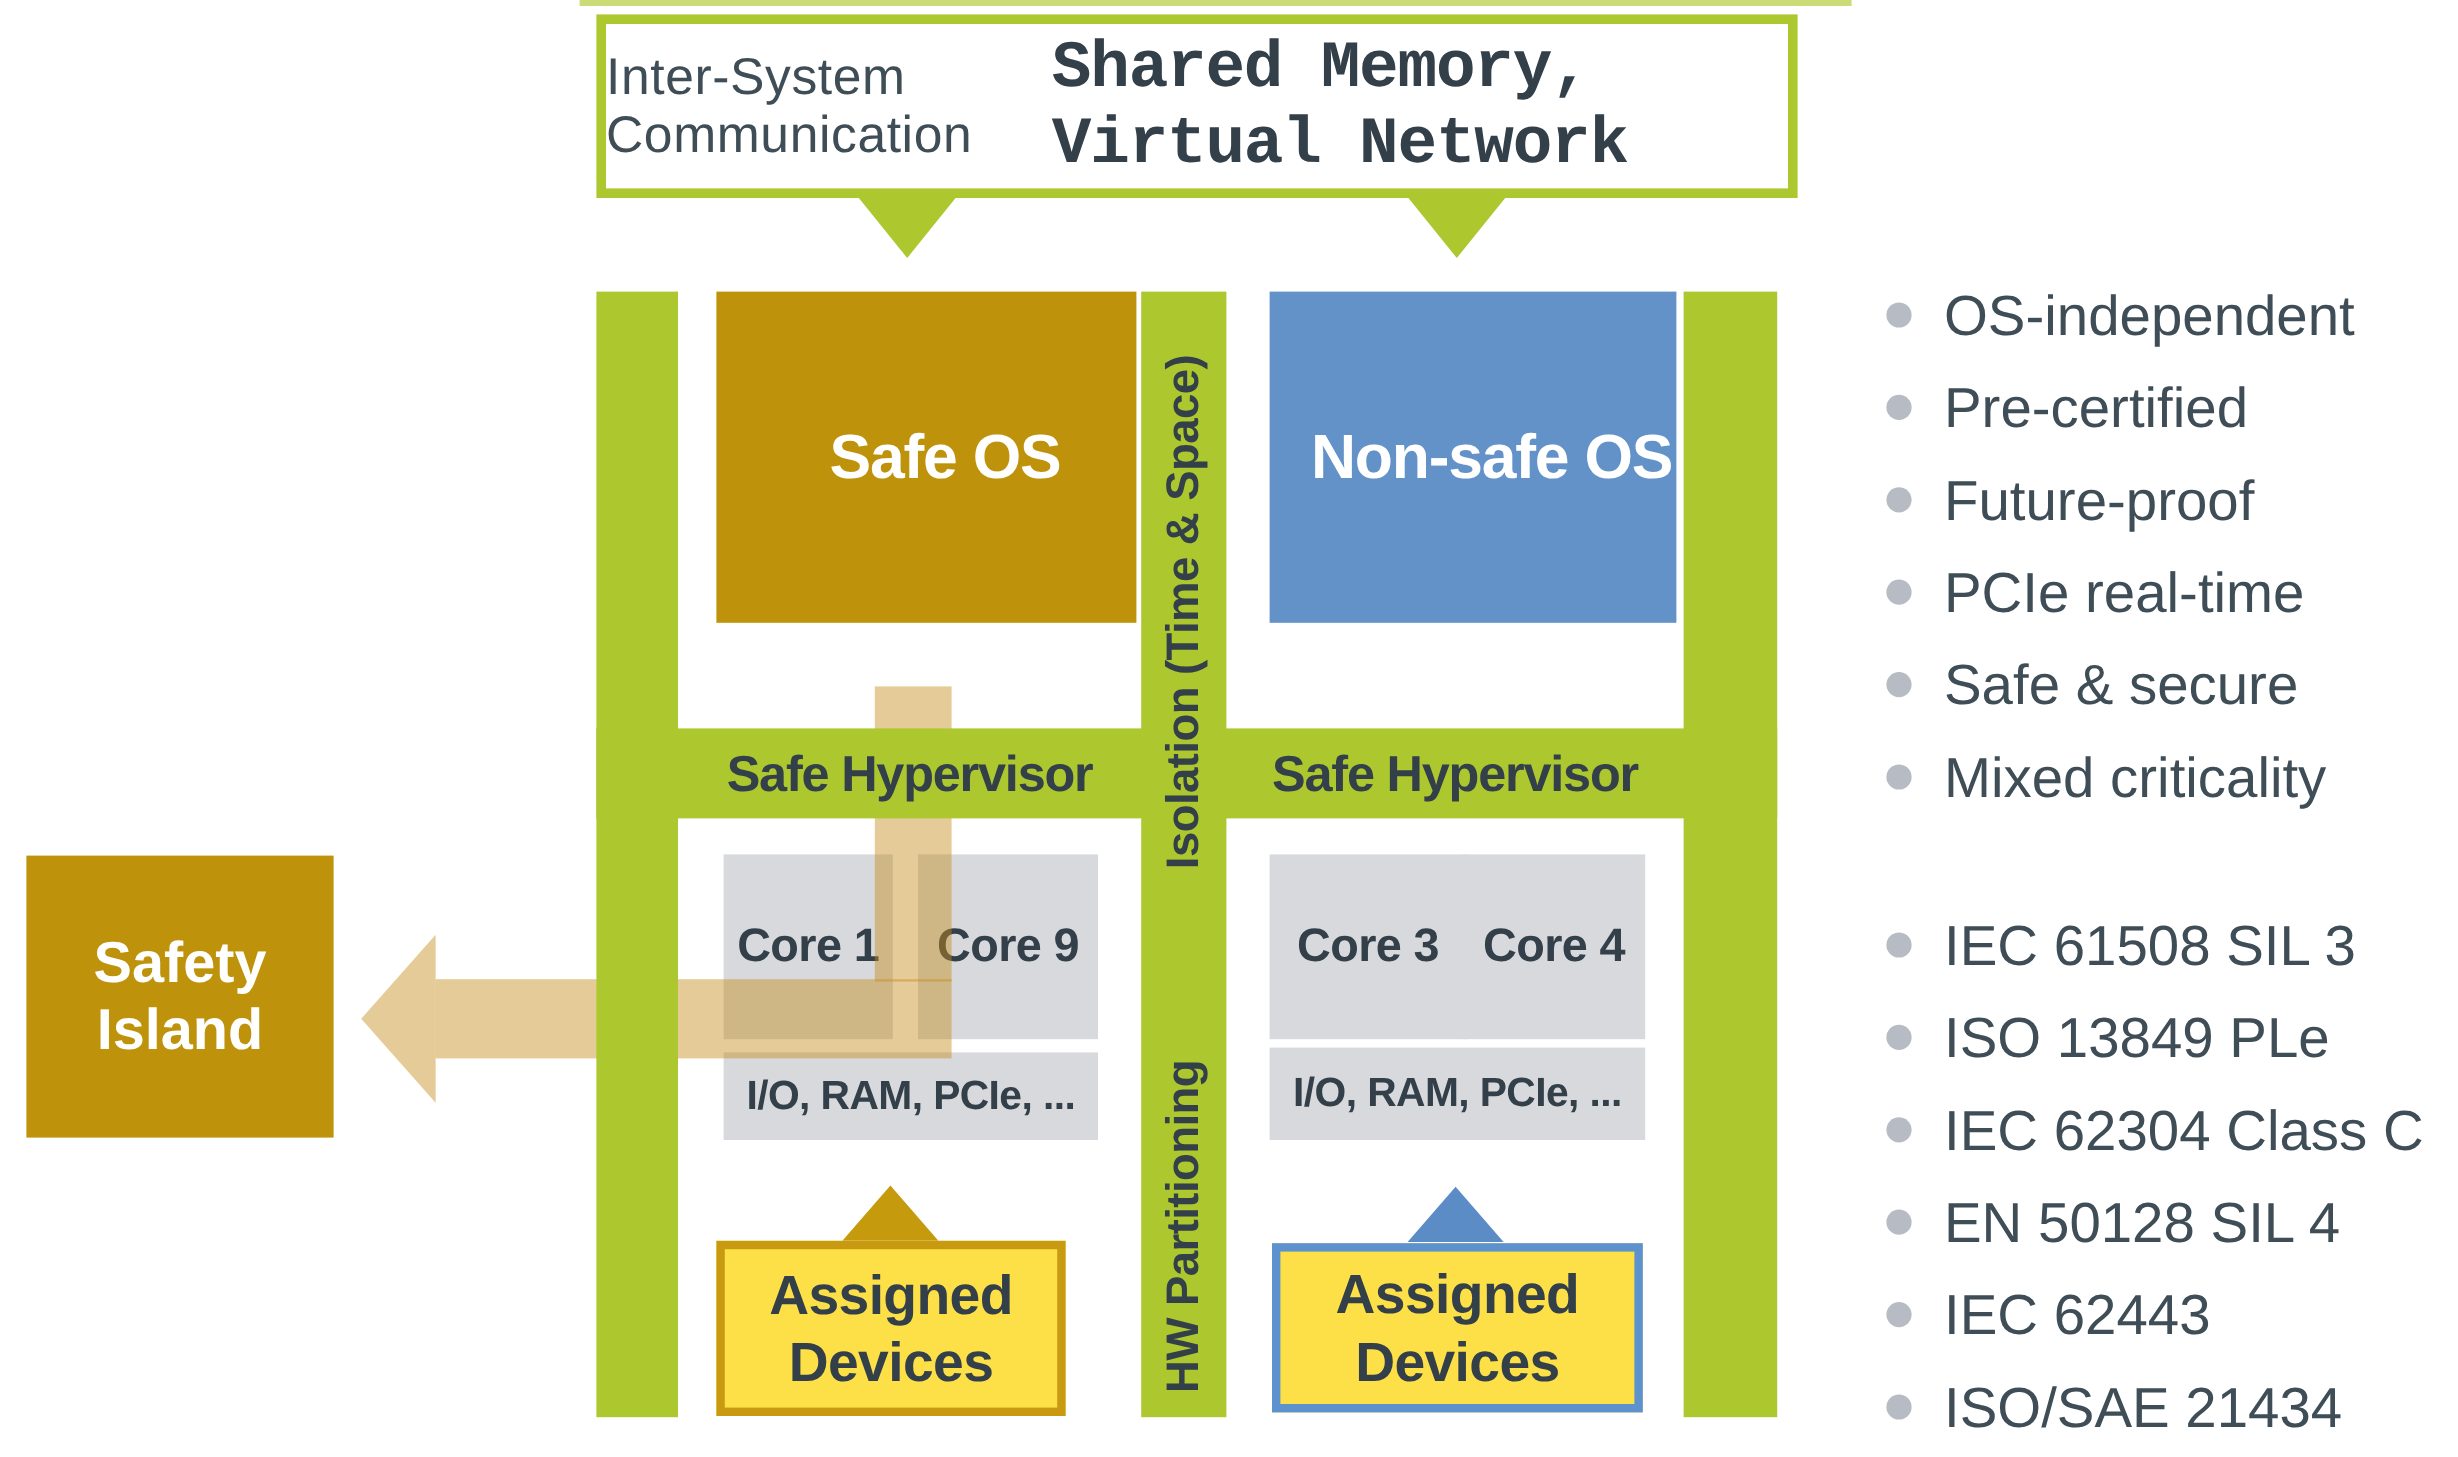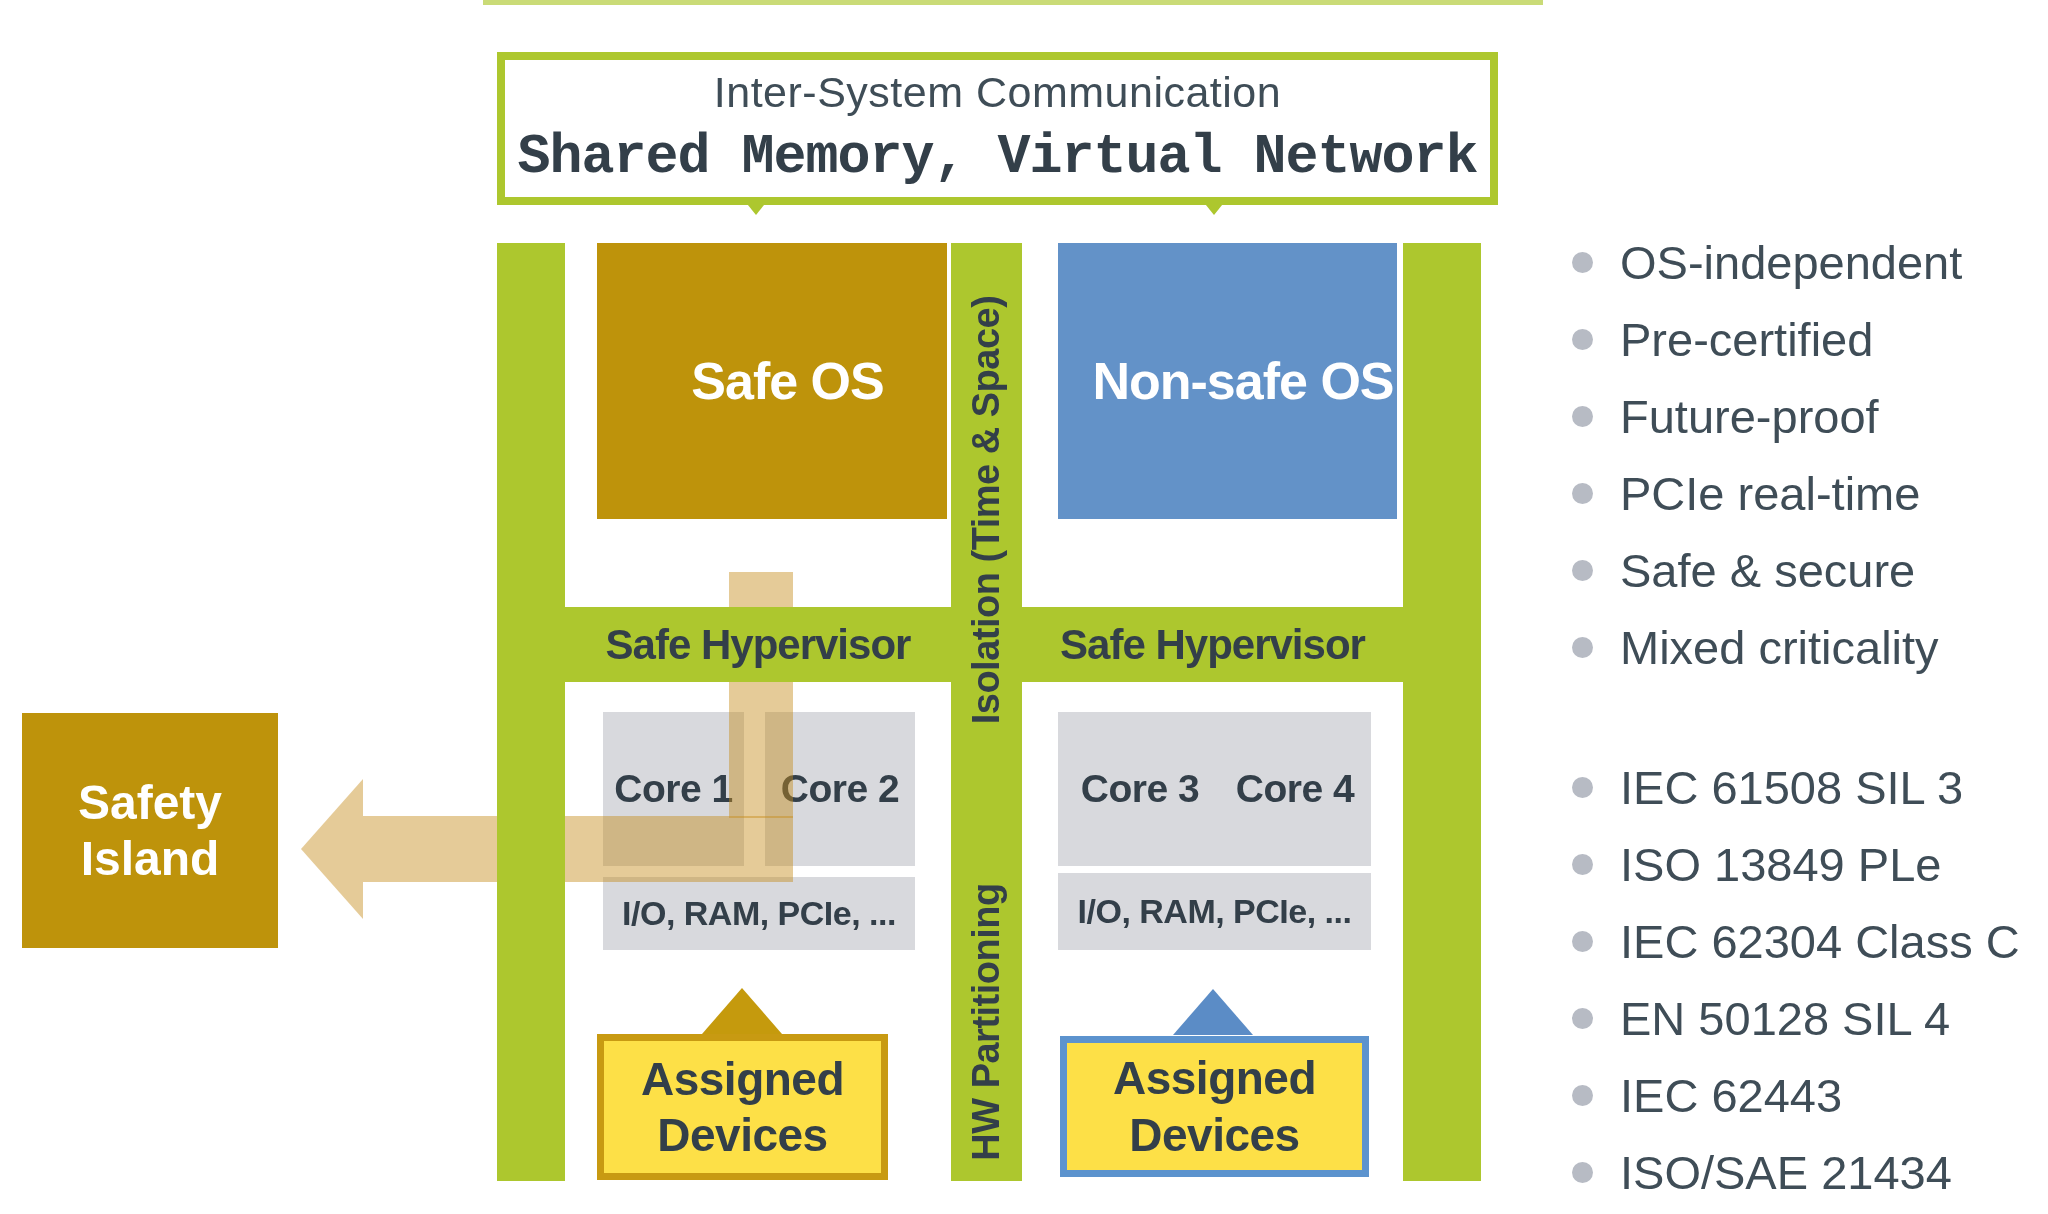--- a/index.html
+++ b/index.html
@@ -23,23 +23,22 @@
     background:var(--c-bg,#fff);
     font-family:"Liberation Sans", sans-serif;
     color:var(--c-slate,#333F49);
   }
   .abs{position:absolute;}
   
   .top-line{left:483px;top:0;width:1060px;height:5px;background:var(--c-lime,#ADC72E);opacity:.65;}
   .top-box{
     left:497px;top:12px;width:1001px;height:153px;box-sizing:border-box;
     background:#fff;border:8px solid var(--c-lime,#ADC72E);
-    display:flex;flex-direction:column;align-items:center;justify-content:center;gap:9px;
+    display:flex;align-items:center;justify-content:center;gap:9px;
     z-index:4;
-    margin-top:40px;
   }
   .tb-line1{font-size:43px;font-weight:400;color:var(--c-slate_soft,#3F4D57);letter-spacing:0.5px;}
   .tb-line2{font-size:55px;font-weight:700;color:var(--c-slate,#333F49);letter-spacing:-1px;font-family:Liberation Mono, monospace;}
   .tri-down{width:0;height:0;border-left:42px solid transparent;border-right:42px solid transparent;
     border-top:52px solid var(--c-lime,#ADC72E);top:163px;z-index:3;}
   
   .gbar{background:var(--c-lime,#ADC72E);z-index:3;}
   .bar-left{left:497px;top:243px;width:68px;height:938px;}
   .bar-mid{left:951px;top:243px;width:71px;height:938px;}
   .bar-right{left:1403px;top:243px;width:78px;height:938px;}
@@ -123,21 +122,21 @@
   <div class="abs hyp-label hyp-label-left">Safe Hypervisor</div>
   <div class="abs hyp-label hyp-label-right">Safe Hypervisor</div>
 
   <div class="abs os-box safe-os">Safe OS</div>
   <div class="abs os-box non-safe-os">Non-safe OS</div>
 
   <div class="abs vlabel iso-label">Isolation (Time &amp; Space)</div>
   <div class="abs vlabel hwp-label">HW Partitioning</div>
 
   <div class="abs hw-box core core1">Core 1</div>
-  <div class="abs hw-box core core2">Core 2</div>
+  <div class="abs hw-box core core2">Core 9</div>
   <div class="abs hw-box core core3">Core 3</div>
   <div class="abs hw-box core core4">Core 4</div>
   <div class="abs hw-box io io-left">I/O, RAM, PCIe, ...</div>
   <div class="abs hw-box io io-right">I/O, RAM, PCIe, ...</div>
 
   <div class="abs safety-island">Safety
 Island</div>
 
   <div class="abs tri-up tri-up-gold"></div>
   <div class="abs tri-up tri-up-blue"></div>

